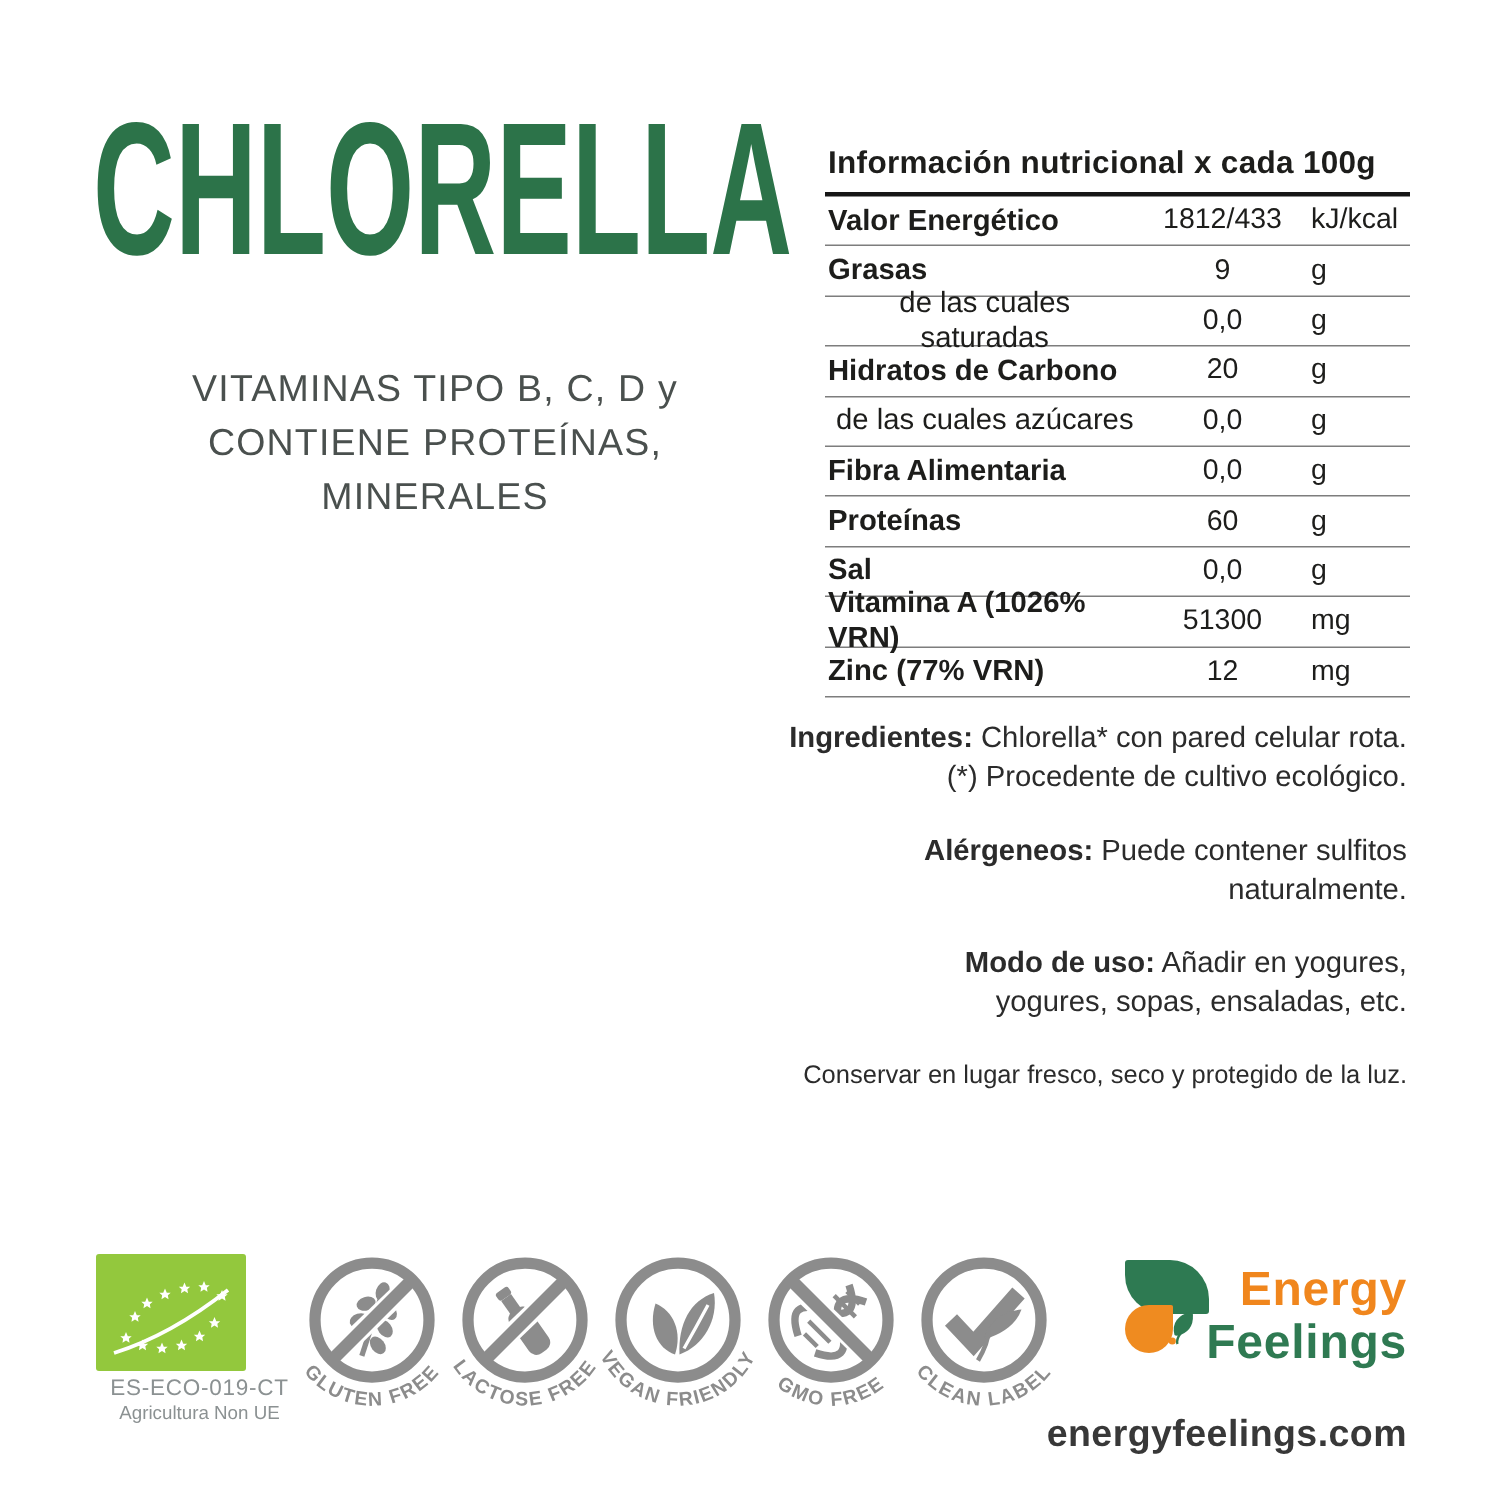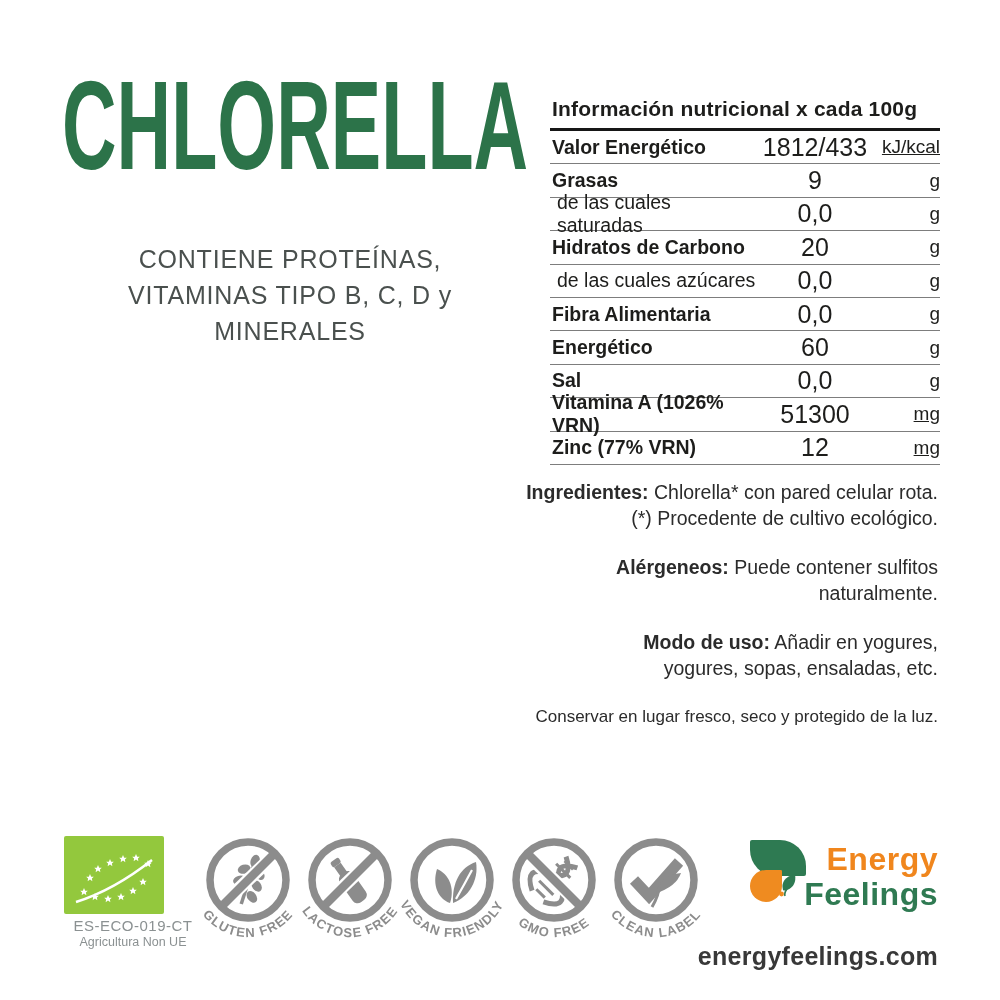--- a/index.html
+++ b/index.html
@@ -12,23 +12,23 @@
          transform:scaleX(0.60);transform-origin:left top;white-space:nowrap;letter-spacing:0;}
   .subtitle{left:58px;top:241px;width:464px;text-align:center;font-size:25px;line-height:36px;
             color:#4a504e;letter-spacing:0.8px;font-weight:400;}
 
   
   .ntable{left:550px;top:64px;width:390px;}
   .ntable .hdr{font-size:21px;font-weight:bold;letter-spacing:0.2px;padding:5px 0 7px 2px;
                border-bottom:3px solid #161616;margin-top:28px;}
   .nrow{display:flex;align-items:center;height:32.4px;border-bottom:1px solid #7d7d7d;}
   .nrow .lb{flex:1;font-size:19.5px;font-weight:bold;padding-left:2px;}
-  .nrow.sub .lb{font-weight:normal;padding-left:7px;}
-  .nrow .val{width:118px;text-align:center;font-size:25px;}
-  .nrow .un{width:66px;text-align:right;font-size:19px;text-decoration:underline;}
+  .nrow.sub .lb{font-weight:normal;padding-left:7px;text-align:center;}
+  .nrow .val{width:118px;text-align:center;font-size:19px;}
+  .nrow .un{width:66px;text-align:left;font-size:19px;}
 
   
   .info{left:518px;top:479px;width:420px;text-align:right;color:#2b2b2b;}
   .info p{margin:0 0 23px 0;font-size:19.5px;line-height:26px;}
   .info b{font-weight:bold;}
   .info .storage{font-size:17px;margin-bottom:12px;}
 
   
   .eu{left:64px;top:836px;width:100px;height:78px;background:#93c83d;border-radius:2px;}
   .eu-code{left:58px;top:917px;width:150px;text-align:center;font-size:15px;color:#8b9192;letter-spacing:0.5px;}
@@ -46,22 +46,22 @@
   .mark-leaf{position:absolute;left:30px;top:32px;}
   .brand-energy{right:62px;top:841px;font-size:32px;font-weight:bold;color:#f0861d;letter-spacing:0.5px;}
   .brand-feelings{right:62px;top:876px;font-size:32px;font-weight:bold;color:#2f7a52;letter-spacing:0.5px;}
   .brand-site{right:62px;top:942px;font-size:25px;font-weight:bold;color:#383838;letter-spacing:0.3px;}
 </style>
 </head>
 <body>
 
 <div class="abs title">CHLORELLA</div>
 <div class="abs subtitle">
+  <div>VITAMINAS TIPO B, C, D y</div>
   <div>CONTIENE PROTEÍNAS,</div>
-  <div>VITAMINAS TIPO B, C, D y</div>
   <div>MINERALES</div>
 </div>
 
 <div class="abs ntable">
   <div class="hdr">Información nutricional x cada 100g</div>
 
   <div class="nrow">
     <span class="lb">Valor Energético</span>
     <span class="val">1812/433</span>
     <span class="un">kJ/kcal</span>
@@ -85,21 +85,21 @@
     <span class="lb">de las cuales azúcares</span>
     <span class="val">0,0</span>
     <span class="un">g</span>
   </div>
   <div class="nrow">
     <span class="lb">Fibra Alimentaria</span>
     <span class="val">0,0</span>
     <span class="un">g</span>
   </div>
   <div class="nrow">
-    <span class="lb">Energético</span>
+    <span class="lb">Proteínas</span>
     <span class="val">60</span>
     <span class="un">g</span>
   </div>
   <div class="nrow">
     <span class="lb">Sal</span>
     <span class="val">0,0</span>
     <span class="un">g</span>
   </div>
   <div class="nrow">
     <span class="lb">Vitamina A (1026% VRN)</span>

